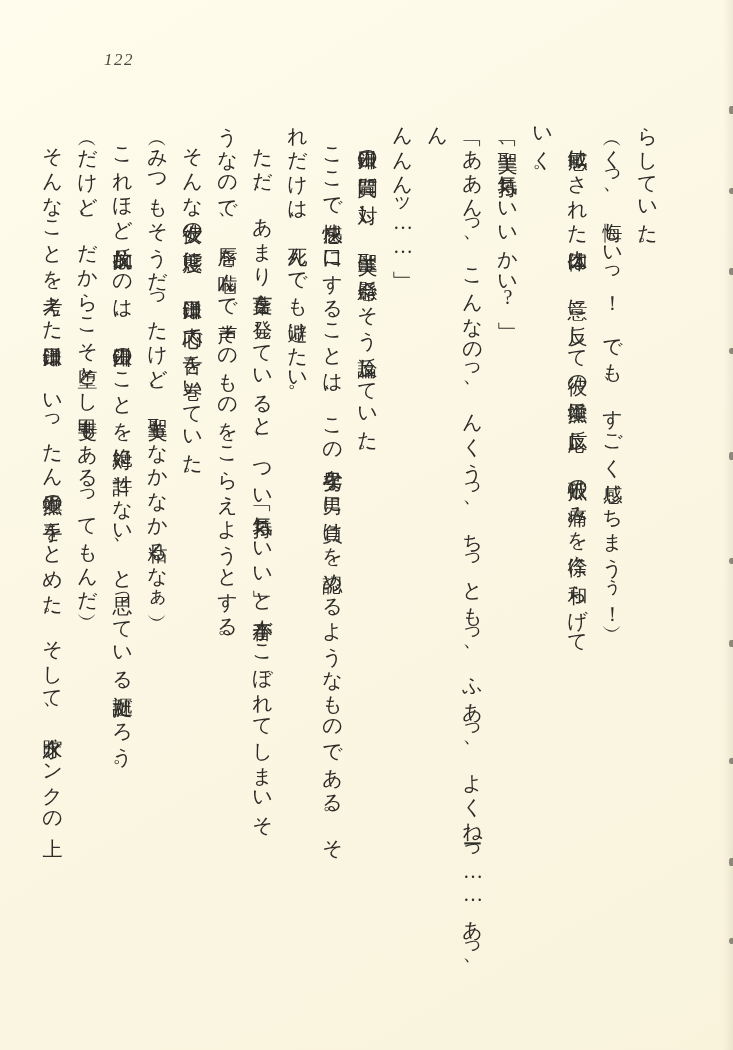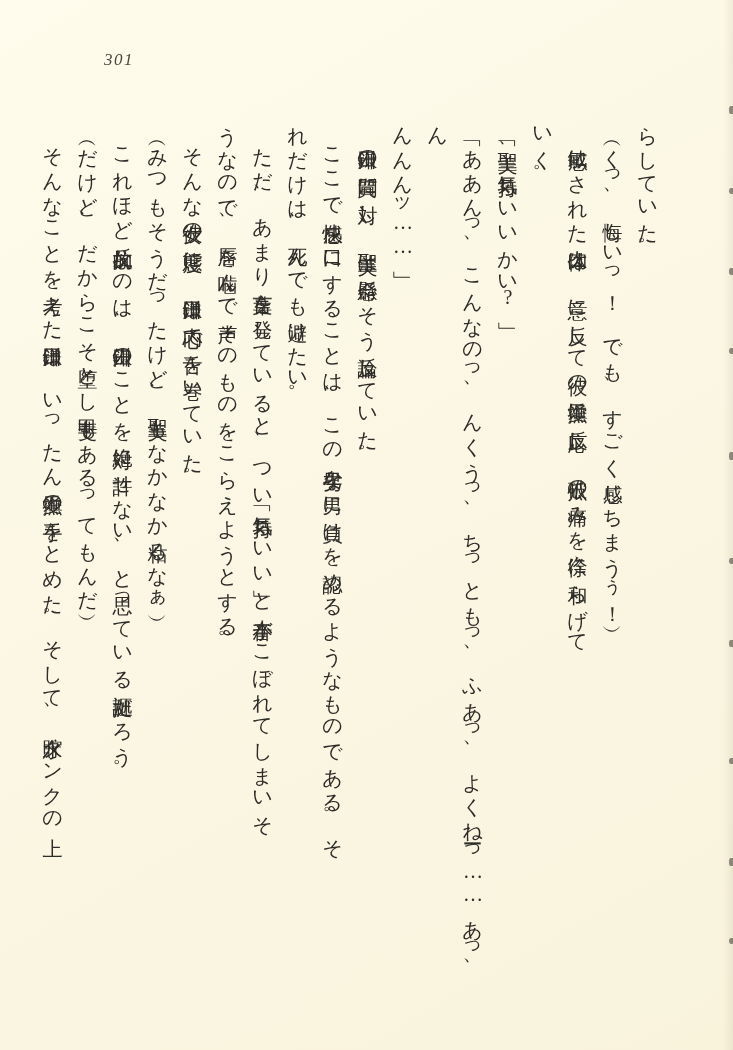--- a/index.html
+++ b/index.html
@@ -45,21 +45,21 @@
   .s7{top:640px;height:7px;}
   .s8{top:758px;height:6px;}
   .s9{top:858px;height:8px;}
   .s10{top:938px;height:6px;}
 </style>
 </head>
 <body>
 
 <div class="page">
 
-  <span class="page-number">301</span>
+  <span class="page-number">122</span>
 
   <div class="text-block">
     <p class="line">らしていた。</p>
     <p class="line ind">（くっ、悔しいっ！　でも、すごく感じちまうぅ！）</p>
     <p class="line ind">敏感にされた肉体は、意に反して彼の愛撫に反応し、破瓜の痛みを徐々に和らげて</p>
     <p class="line">いく。</p>
     <p class="line ind">「聖美、気持ちいいかい?」</p>
     <p class="line ind">「ああんっ、こんなのっ、んくうっ、ちっともっ、ふあっ、よくねーっ……あっ、ん</p>
     <p class="line">んんんッ……」</p>
     <p class="line ind">鎌田の質問に対し、聖美は懸命にそう反論していた。</p>

